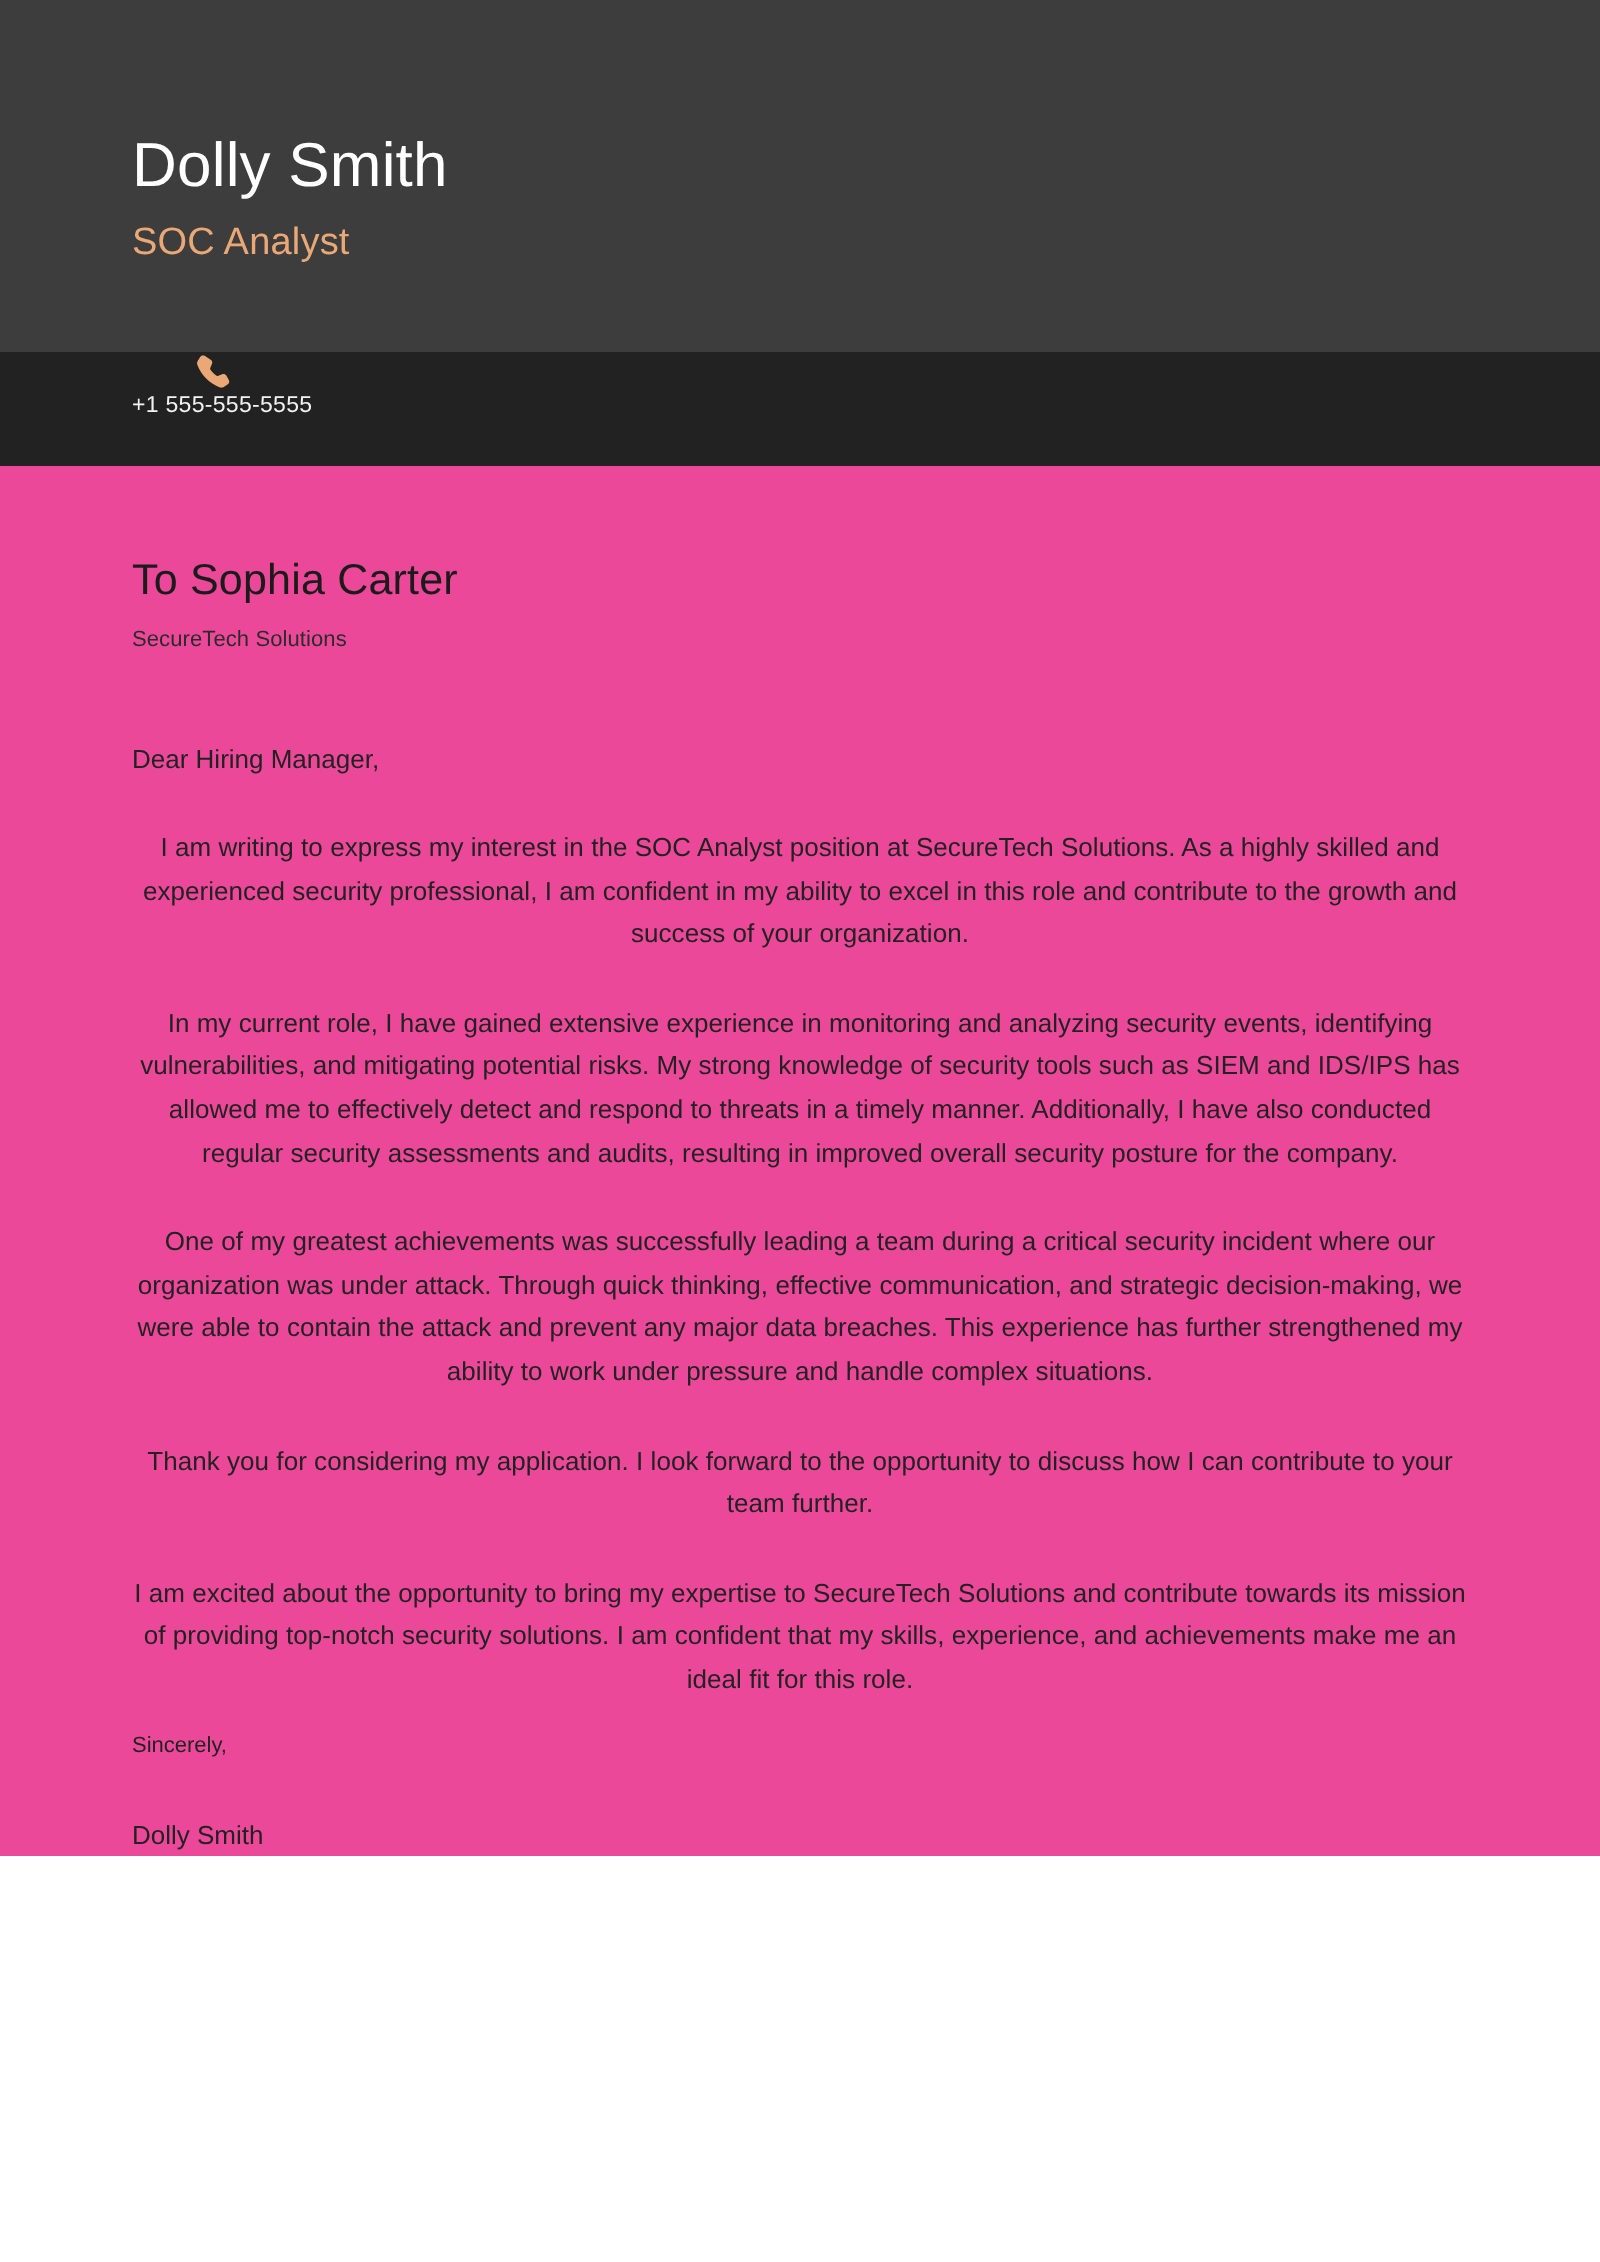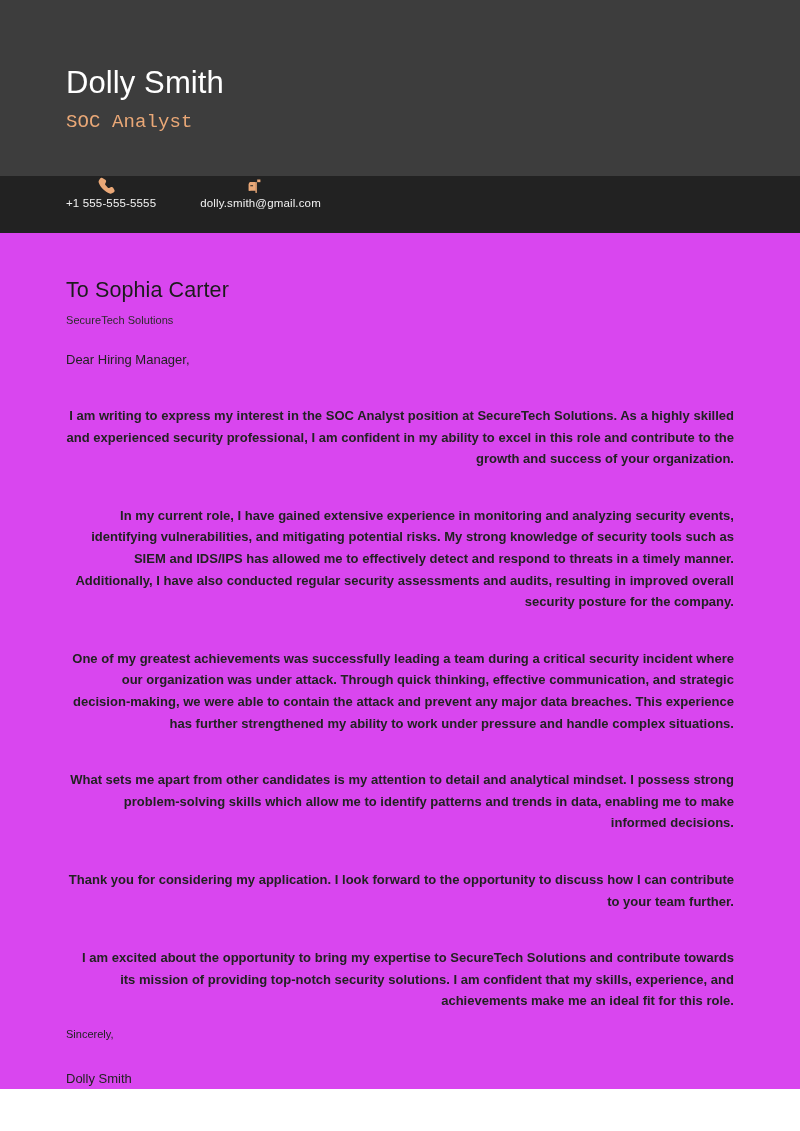--- a/index.html
+++ b/index.html
@@ -48,21 +48,20 @@
     white-space: nowrap;
   }
   .cand-title {
     margin-top: 8px;
     font-size: 19px;
     line-height: 24px;
     font-weight: 400;
     color: #eaa877;
     letter-spacing: 0.1px;
     white-space: nowrap;
-    font-family: Liberation Mono, monospace;
   }
 
   
   .contact-band {
     position: absolute;
     top: 176px;
     left: 0;
     width: 800px;
     height: 57px;
     background: #222222;
@@ -99,21 +98,21 @@
     letter-spacing: 0.15px;
     white-space: nowrap;
   }
 
   
   .body-area {
     position: absolute;
     top: 233px;
     left: 0;
     width: 800px;
-    background: #d946ef;
+    background: #ec4899;
     box-sizing: border-box;
   }
   .body-inner {
     padding: 44px 66px 0 66px;
     width: 800px;
     box-sizing: border-box;
   }
   .content-col {
     width: 668px;
   }
@@ -128,34 +127,33 @@
   .recipient-company {
     margin-top: 7px;
     font-size: 11px;
     line-height: 18px;
     font-weight: 400;
     color: #2b2b2b;
     letter-spacing: 0.05px;
   }
 
   .salutation {
-    margin-top: 20px;
+    margin-top: 40px;
     font-size: 13px;
     line-height: 21px;
     color: #222222;
   }
 
   .para {
-    margin-top: 35px;
+    margin-top: 23px;
     font-size: 13px;
     line-height: 21.6px;
     color: #222222;
-    text-align: right;
+    text-align: center;
     letter-spacing: 0.02px;
-    font-weight: bold;
   }
 
   .closing {
     margin-top: 12px;
     font-size: 11px;
     line-height: 21px;
     color: #222222;
   }
   .signature {
     margin-top: 23px;
@@ -181,49 +179,36 @@
 
       <div class="contact-item phone">
         <span class="contact-icon">
           <svg width="20" height="20" viewBox="0 0 24 24" aria-hidden="true">
             <path fill="#eaa877" d="M7.6 2.3c-.9-.5-2 -.2-2.6.6L3.6 5.1c-.6.8-.7 1.9-.3 2.9 1.1 2.9 2.9 5.6 5.2 7.9 2.3 2.3 5 4.1 7.9 5.2 1 .4 2.1.3 2.9-.3l2.2-1.4c.8-.6 1.1-1.7.6-2.6l-1.5-2.7c-.5-.9-1.6-1.2-2.5-.8l-2.3 1c-.5.2-1.1.1-1.5-.3-1.1-1-2.1-2-3-3.1-.4-.4-.5-1-.3-1.5l1-2.3c.4-.9.1-2-.8-2.5L7.6 2.3z"></path>
           </svg>
         </span>
         <span class="contact-text">+1 555-555-5555</span>
       </div>
 
-      <div class="contact-item email">
-        <span class="contact-icon">
-          <svg width="20" height="20" viewBox="0 0 24 24" aria-hidden="true">
-            <path fill="#eaa877" d="M4.6 7.2h6.2c.5 0 .9.4.9.9v9.6H3.3V10c0-1.5 1.1-2.8 2.6-2.8h-1.3z"></path>
-            <path fill="#eaa877" d="M5.9 7.2c-1.5 0-2.6 1.3-2.6 2.8v7.7h1.9V10c0-.9.5-1.6 1.3-1.8V7.2z"></path>
-            <rect fill="#eaa877" x="11.3" y="7.2" width="1.7" height="13.1" rx="0.5"></rect>
-            <path fill="#eaa877" d="M13.4 4.2h3.9v3.2h-3.9z"></path>
-            <rect fill="#222222" x="5.1" y="11.0" width="3.4" height="1.3" rx="0.4"></rect>
-          </svg>
-        </span>
-        <span class="contact-text">dolly.smith@gmail.com</span>
-      </div>
 
     </div>
   </div>
 
   <div class="body-area">
     <div class="body-inner">
       <div class="content-col">
 
         <div class="recipient-name">To Sophia Carter</div>
         <div class="recipient-company">SecureTech Solutions</div>
 
         <div class="salutation">Dear Hiring Manager,</div>
 
         <div class="para">I am writing to express my interest in the SOC Analyst position at SecureTech Solutions. As a highly skilled and experienced security professional, I am confident in my ability to excel in this role and contribute to the growth and success of your organization.</div>
         <div class="para">In my current role, I have gained extensive experience in monitoring and analyzing security events, identifying vulnerabilities, and mitigating potential risks. My strong knowledge of security tools such as SIEM and IDS/IPS has allowed me to effectively detect and respond to threats in a timely manner. Additionally, I have also conducted regular security assessments and audits, resulting in improved overall security posture for the company.</div>
         <div class="para">One of my greatest achievements was successfully leading a team during a critical security incident where our organization was under attack. Through quick thinking, effective communication, and strategic decision-making, we were able to contain the attack and prevent any major data breaches. This experience has further strengthened my ability to work under pressure and handle complex situations.</div>
-        <div class="para">What sets me apart from other candidates is my attention to detail and analytical mindset. I possess strong problem-solving skills which allow me to identify patterns and trends in data, enabling me to make informed decisions.</div>
         <div class="para">Thank you for considering my application. I look forward to the opportunity to discuss how I can contribute to your team further.</div>
         <div class="para">I am excited about the opportunity to bring my expertise to SecureTech Solutions and contribute towards its mission of providing top-notch security solutions. I am confident that my skills, experience, and achievements make me an ideal fit for this role.</div>
 
         <div class="closing">Sincerely,</div>
         <div class="signature">Dolly Smith</div>
 
       </div>
     </div>
   </div>
 

